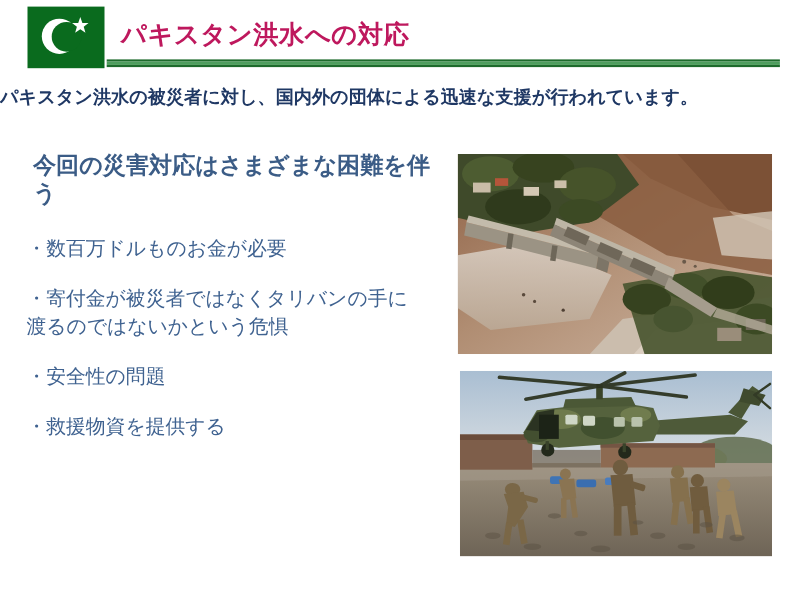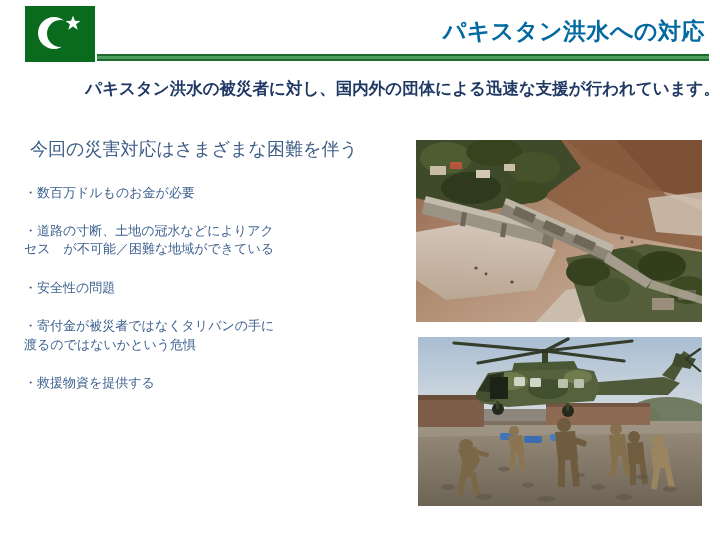--- a/index.html
+++ b/index.html
@@ -74,22 +74,22 @@
     font-size: 15px;
     line-height: 15px;
   }
   .flag .star svg { display: block; }
 
   .slide-title {
     position: absolute;
     left: 110px;
     top: 16px;
     width: 595px;
-    text-align: right;
-    color: #0369a1;
+    text-align: left;
+    color: #be185d;
     font-size: 23px;
     font-weight: bold;
     letter-spacing: 0.5px;
     white-space: nowrap;
   }
 
   .divider {
     position: absolute;
     left: 97px;
     top: 54px;
@@ -117,44 +117,44 @@
     height: 2px;
     background: #1d6b2c;
   }
 
   
   .subtitle {
     position: absolute;
     left: 0;
     top: 78px;
     width: 720px;
-    text-align: right;
+    text-align: left;
     color: #1f3864;
     font-size: 16.5px;
     font-weight: bold;
     white-space: nowrap;
   }
 
   
   .body-col {
     position: absolute;
     left: 24px;
     top: 138px;
     width: 382px;
   }
   .body-heading {
     color: #3b5c86;
-    font-size: 18px;
-    font-weight: normal;
+    font-size: 21px;
+    font-weight: bold;
     margin: 0 0 23px 6px;
     line-height: 1.25;
   }
   .bullet {
     color: #3f6290;
-    font-size: 13px;
+    font-size: 18px;
     line-height: 1.42;
     margin: 0 0 20px 0;
     white-space: pre-line;
   }
 
   
   .photo {
     position: absolute;
     overflow: hidden;
   }
@@ -200,25 +200,23 @@
       <div class="line-bot"></div>
     </div>
   </div>
 
   <div class="subtitle">パキスタン洪水の被災者に対し、国内外の団体による迅速な支援が行われています。</div>
 
   <div class="body-col">
     <div class="body-heading">今回の災害対応はさまざまな困難を伴う</div>
 
     <div class="bullet">・数百万ドルものお金が必要</div>
-    <div class="bullet">・道路の寸断、土地の冠水などによりアク
-セス　が不可能／困難な地域ができている</div>
-    <div class="bullet">・安全性の問題</div>
     <div class="bullet">・寄付金が被災者ではなくタリバンの手に
 渡るのではないかという危惧</div>
+    <div class="bullet">・安全性の問題</div>
     <div class="bullet">・救援物資を提供する</div>
   </div>
 
   <div class="photo photo-flood">
     <svg viewBox="0 0 286 182" preserveAspectRatio="none">
       <defs>
         <linearGradient id="water" x1="0" y1="0" x2="1" y2="1">
           <stop offset="0%" stop-color="#8f6247"></stop>
           <stop offset="45%" stop-color="#b08d72"></stop>
           <stop offset="100%" stop-color="#cdb5a2"></stop>

